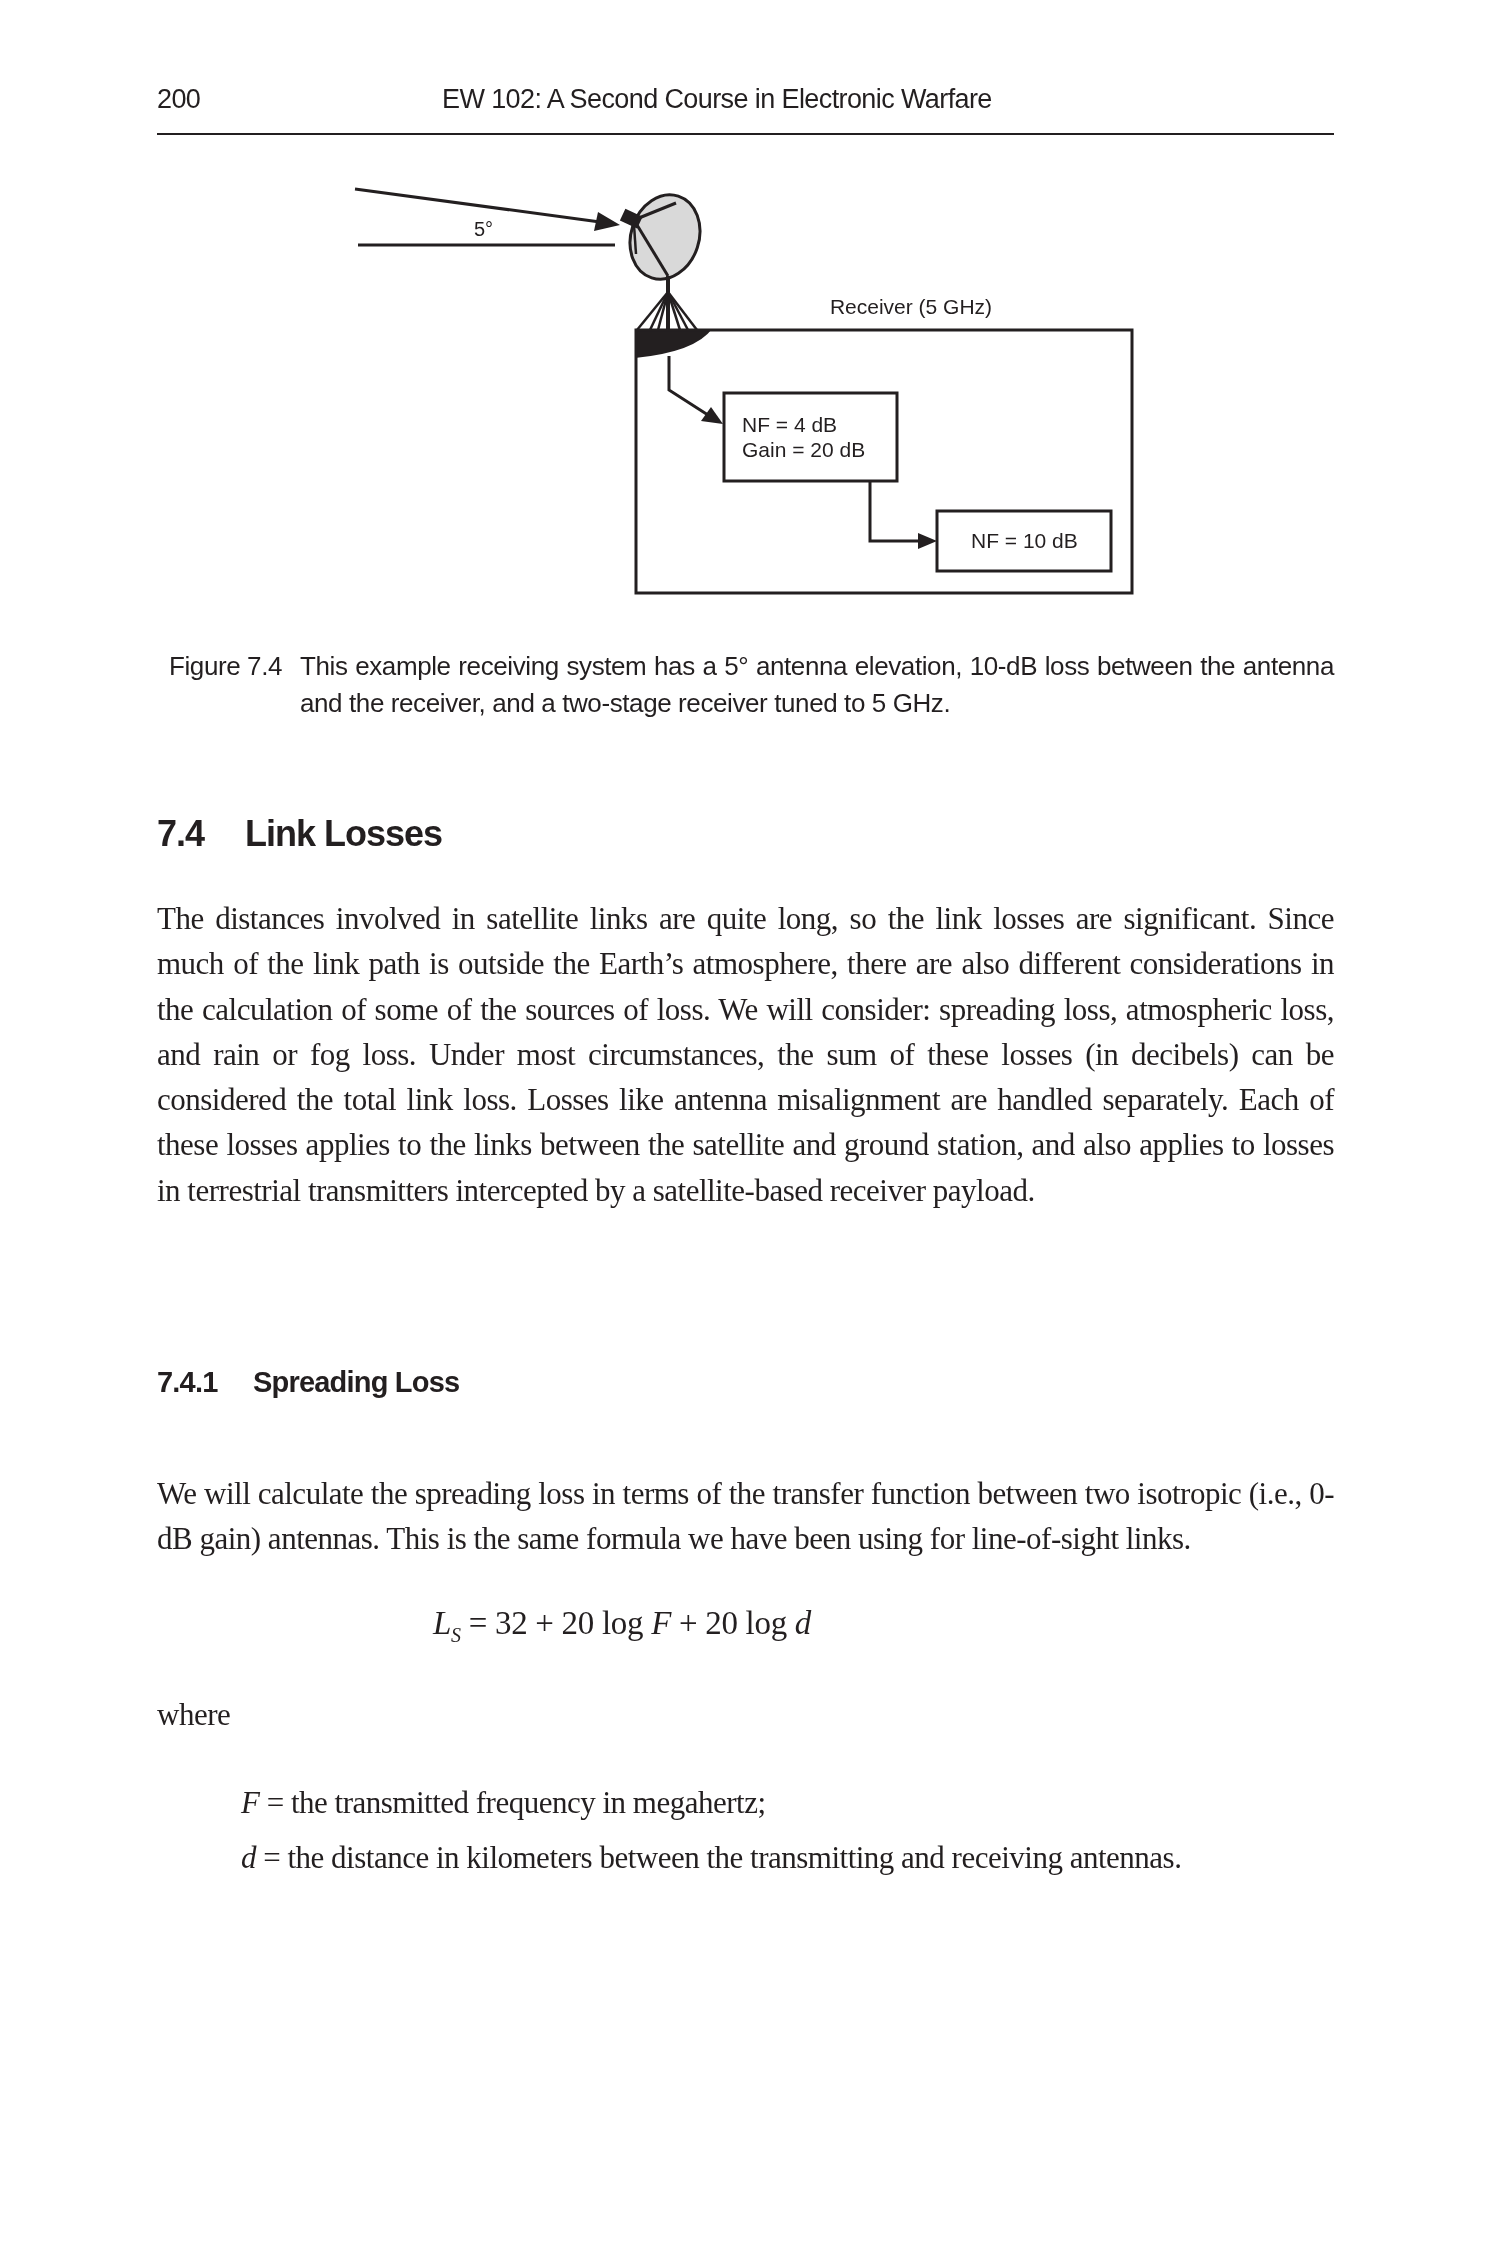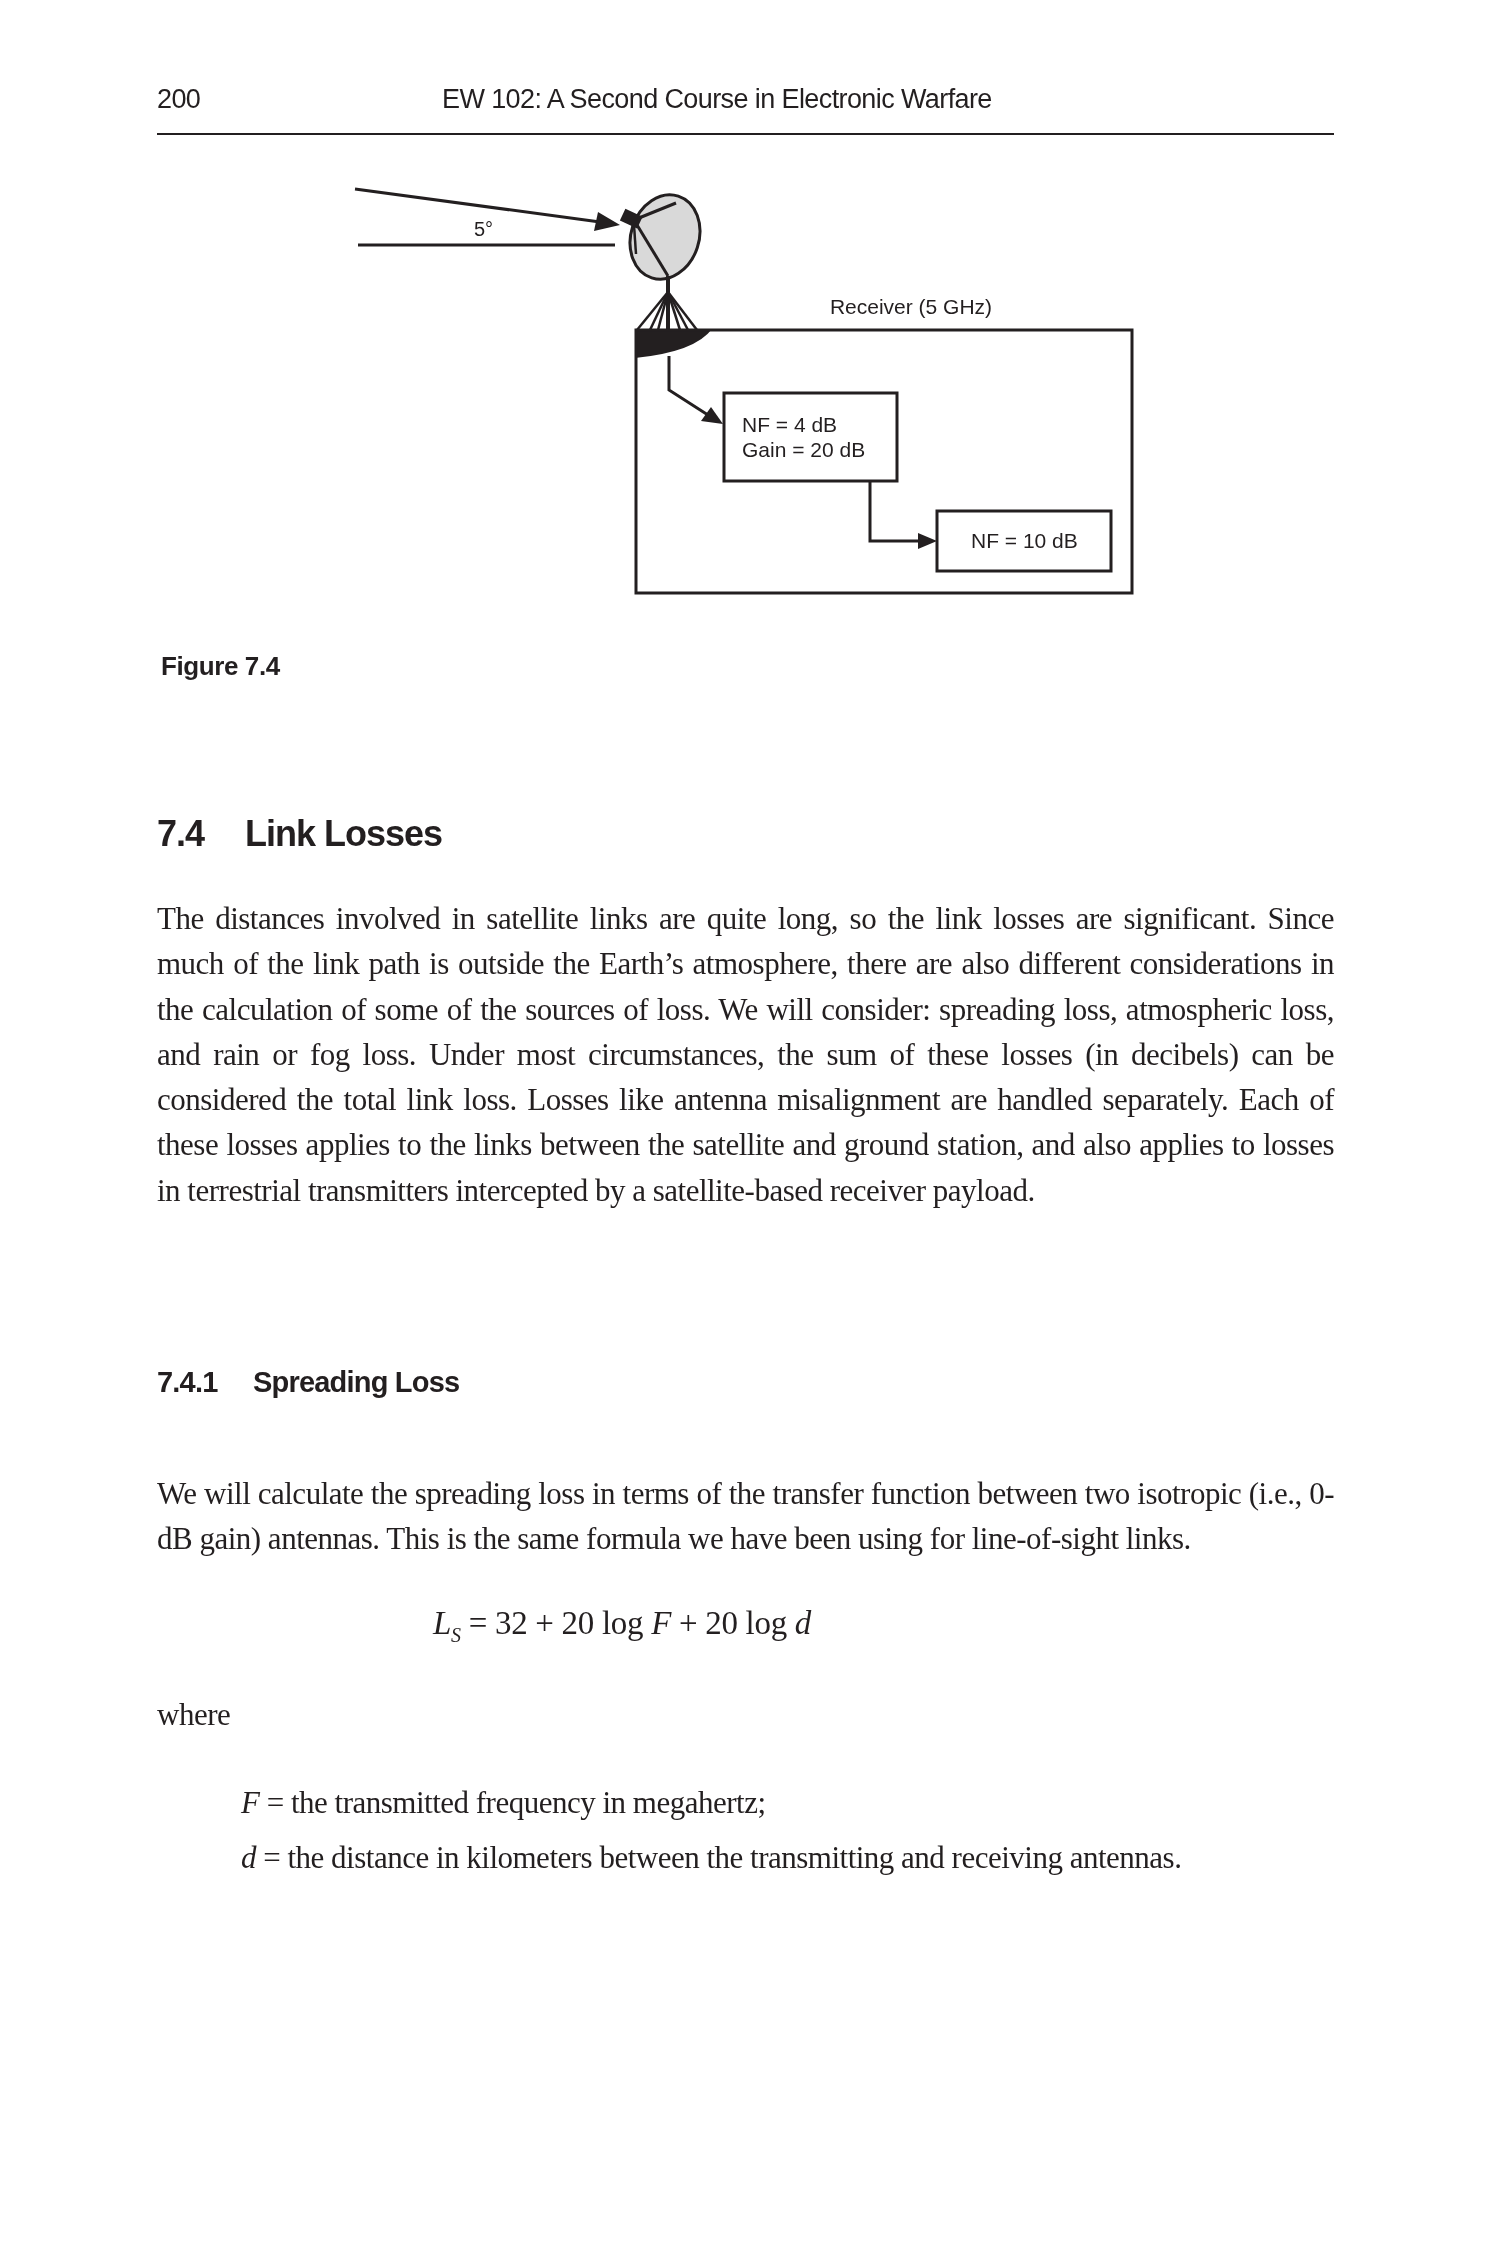--- a/index.html
+++ b/index.html
@@ -10,21 +10,21 @@
 
   .running-head { top:86px; font-size:27px; letter-spacing:-0.6px; line-height:1; }
   .page-number { left:157px; }
   .book-title { left:442px; }
   .head-rule { left:157px; top:133px; width:1177px; height:2px; background:#231f20; }
 
   .diagram { left:0; top:0; width:1500px; height:620px; }
   .diagram text { font-family:"Liberation Sans", sans-serif; fill:#231f20; }
 
   .caption { left:157px; top:648px; width:1177px; font-size:26px; line-height:37px; letter-spacing:-0.4px; }
-  .caption .label { position:absolute; left:4px; top:0; font-weight:bold;text-align:center; }
+  .caption .label { position:absolute; left:12px; top:0; font-weight:normal;text-align:center; }
   .caption .text { margin-left:143px; text-align:justify; text-align-last:left; }
 
   .section-heading { left:157px; top:813px; font-size:36px; font-weight:bold; letter-spacing:-1px; }
   .section-heading .num { display:inline-block; width:88px; }
 
   .body-para { left:157px; width:1177px; font-size:31px; line-height:45.3px; text-align:justify; letter-spacing:-0.5px; }
   .body-para.p1 { top:896px; }
   .body-para.p2 { top:1471px; }
 
   .subsection-heading { left:157px; top:1366px; font-size:29px; font-weight:bold; letter-spacing:-0.8px; }
@@ -103,20 +103,21 @@
   </g>
 
   <g>
     <rect x="937" y="511" width="174" height="60" fill="#ffffff" stroke="#231f20" stroke-width="3"></rect>
     <text x="971" y="548" font-size="21">NF = 10 dB</text>
   </g>
 </svg>
 
 <div class="abs caption sans">
   <span class="label">Figure 7.4</span>
+  <div class="text">This example receiving system has a 5° antenna elevation, 10-dB loss between the antenna and the receiver, and a two-stage receiver tuned to 5 GHz.</div>
 </div>
 
 <div class="abs section-heading sans">
   <span class="num">7.4</span><span>Link Losses</span>
 </div>
 <div class="abs body-para serif p1">The distances involved in satellite links are quite long, so the link losses are significant. Since much of the link path is outside the Earth’s atmosphere, there are also different considerations in the calculation of some of the sources of loss. We will consider: spreading loss, atmospheric loss, and rain or fog loss. Under most circumstances, the sum of these losses (in decibels) can be considered the total link loss. Losses like antenna misalignment are handled separately. Each of these losses applies to the links between the satellite and ground station, and also applies to losses in terrestrial transmitters intercepted by a satellite-based receiver payload.</div>
 
 <div class="abs subsection-heading sans">
   <span class="num">7.4.1</span><span>Spreading Loss</span>
 </div>

